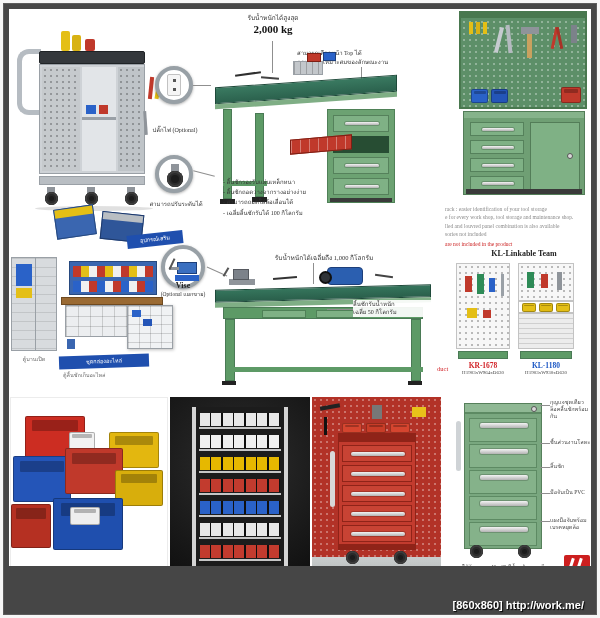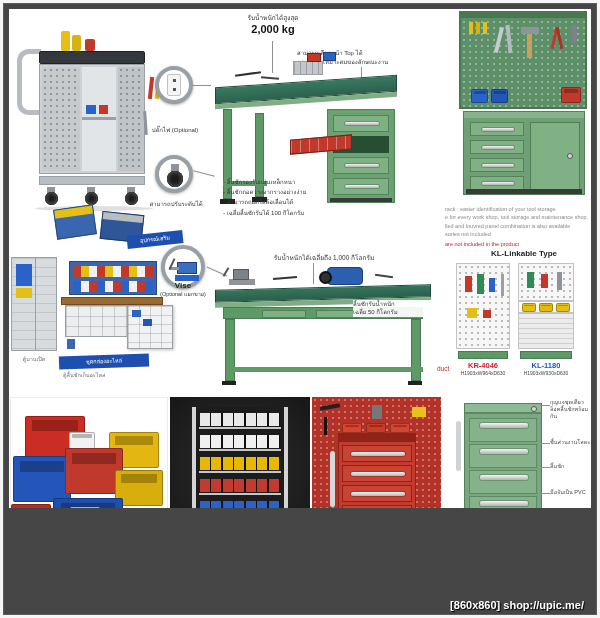--- a/index.html
+++ b/index.html
@@ -1,20 +1,20 @@
 <!DOCTYPE html>
 <html><head>
 <meta charset="utf-8">
 <style>
   * { margin:0; padding:0; box-sizing:border-box; }
   html,body { background:#ededed; }
   body { font-family:"Liberation Sans", sans-serif; }
   .stage { position:relative; width:600px; height:618px; background:#f6f6f6; overflow:hidden; }
   .frame { position:absolute; left:3px; top:3px; width:594px; height:612px; background:#464646; box-shadow: inset 0 0 0 1px #5c5c5c; }
-  .canvas { position:absolute; left:9px; top:9px; width:582px; height:499px; background:#ffffff; overflow:hidden; }
+  .canvas { position:absolute; left:9px; top:9px; width:582px; height:557px; background:#ffffff; overflow:hidden;font-family:Liberation Serif, serif; }
   .abs { position:absolute; }
   .t { position:absolute; color:#222; }
   .c { text-align:center; }
   .dotsD { background-image: radial-gradient(circle, rgba(0,0,0,.25) .8px, transparent 1px); background-size:6px 6px; }
   .dotsL { background-image: radial-gradient(circle, rgba(255,255,255,.32) .8px, transparent 1px); background-size:6px 6px; }
   .callout { position:absolute; border-radius:50%; border:4px solid #98a0a6; background:#fff; box-shadow:0 1px 3px rgba(0,0,0,.35); }
   .line { position:absolute; background:#8f8f8f; }
   .handle { position:absolute; background:linear-gradient(#f4f4f4,#b3b3b3); border-radius:2px; box-shadow:0 0 0 1px rgba(0,0,0,.18); }
   .caster { position:absolute; border-radius:50%; background:#1c1c1c; box-shadow: inset 0 0 0 2px #3c3c3c, inset 0 0 0 4px #2a2a2a; }
   .bin { position:absolute; border:1px solid rgba(0,0,0,.28); border-radius:2px; }
@@ -235,21 +235,21 @@
       <div class="abs" style="left:7px;top:110px;width:14px;height:4px;background:#222;"></div>
       <div class="abs" style="left:193px;top:110px;width:14px;height:4px;background:#222;"></div>
     </div>
 
     <div class="line" style="left:318px;top:300px;width:26px;height:1px;"></div>
     <div class="t" style="left:344px;top:291px;width:90px;background:rgba(255,255,255,.92);font-size:6px;line-height:1.4;color:#333;">
       <div>ลิ้นชักรับน้ำหนัก</div>
       <div>เฉลี่ย 50 กิโลกรัม</div>
     </div>
 
-    <div class="t c" style="left:455px;top:240px;width:120px;font-size:8px;font-weight:bold;color:#222;">KL-Linkable Type</div>
+    <div class="t c" style="left:455px;top:240px;width:120px;font-size:8px;font-weight:bold;color:#222;">KL-Linkable Team</div>
 
     <div class="abs" style="left:447px;top:254px;width:54px;height:96px;">
       <div class="abs dotsD" style="left:0;top:0;width:54px;height:86px;background-color:#f7f7f7;border:1px solid #c3c3c3;">
         <div class="abs" style="left:8px;top:12px;width:7px;height:16px;background:#c0392b;"></div>
         <div class="abs" style="left:20px;top:10px;width:7px;height:20px;background:#2e8b57;"></div>
         <div class="abs" style="left:32px;top:14px;width:6px;height:14px;background:#2a62c8;"></div>
         <div class="abs" style="left:44px;top:10px;width:3px;height:22px;background:#9aa0a6;"></div>
         <div class="abs" style="left:10px;top:44px;width:10px;height:10px;background:#e4bf16;"></div>
         <div class="abs" style="left:26px;top:46px;width:8px;height:8px;background:#c0392b;"></div>
       </div>
@@ -264,21 +264,21 @@
       <div class="abs" style="left:0;top:38px;width:56px;height:12px;background:#fff;border:1px solid #c3c3c3;">
         <div class="bin" style="left:3px;top:1px;width:14px;height:9px;background:#e4bf16;"></div>
         <div class="bin" style="left:20px;top:1px;width:14px;height:9px;background:#e0ba12;"></div>
         <div class="bin" style="left:37px;top:1px;width:14px;height:9px;background:#e4bf16;"></div>
       </div>
       <div class="abs" style="left:0;top:50px;width:56px;height:36px;background:repeating-linear-gradient(180deg,#ececec 0 4px,#cfcfcf 4px 5px);border:1px solid #c3c3c3;"></div>
       <div class="abs" style="left:2px;bottom:0;width:52px;height:8px;background:#5d9a66;border:1px solid #4a7a55;"></div>
     </div>
     <div class="t" style="left:428px;top:356px;font-size:6.5px;color:#d22328;">duct</div>
     <div class="t c" style="left:447px;top:352px;width:54px;">
-      <div style="font-size:7.5px;font-weight:bold;color:#d22328;">KR-4046</div>
+      <div style="font-size:7.5px;font-weight:bold;color:#d22328;">KR-1678</div>
       <div style="font-size:5px;color:#444;">H1903xW964xD630</div>
     </div>
     <div class="t c" style="left:509px;top:352px;width:56px;">
       <div style="font-size:7.5px;font-weight:bold;color:#1a56c4;">KL-1180</div>
       <div style="font-size:5px;color:#444;">H1903xW930xD630</div>
     </div>
 
     <div class="abs" style="left:1px;top:388px;width:158px;height:186px;background:#fff;border:1px solid #ececec;">
       <div class="bin" style="left:14px;top:18px;width:60px;height:42px;background:#cc2d22;"></div>
       <div class="bin" style="left:98px;top:34px;width:50px;height:36px;background:#e3b70f;"></div>
@@ -390,14 +390,14 @@
       <div class="t" style="left:98px;top:124px;width:41px;font-size:5.5px;line-height:1.3;color:#444;">แผงมือจับพร้อมเบรคหยุดล้อ</div>
       <div class="t" style="left:10px;top:170px;width:100px;font-size:5.5px;color:#444;">ใช้ล้อขนาด 4" x 2" มีน้ำหนักเบาแข็งแรง</div>
       <div class="abs" style="left:112px;top:162px;width:26px;height:18px;background:#cc1f1f;border-radius:2px;">
         <div class="abs" style="left:6px;top:3px;width:3px;height:12px;background:#fff;transform:rotate(18deg);"></div>
         <div class="abs" style="left:14px;top:3px;width:3px;height:12px;background:#fff;transform:rotate(18deg);"></div>
       </div>
     </div>
 
   </div>
 
-  <div class="watermark">[860x860] shop://upic.me/</div>
+  <div class="watermark">[860x860] http://work.me/</div>
 </div>
 
 </body></html>

